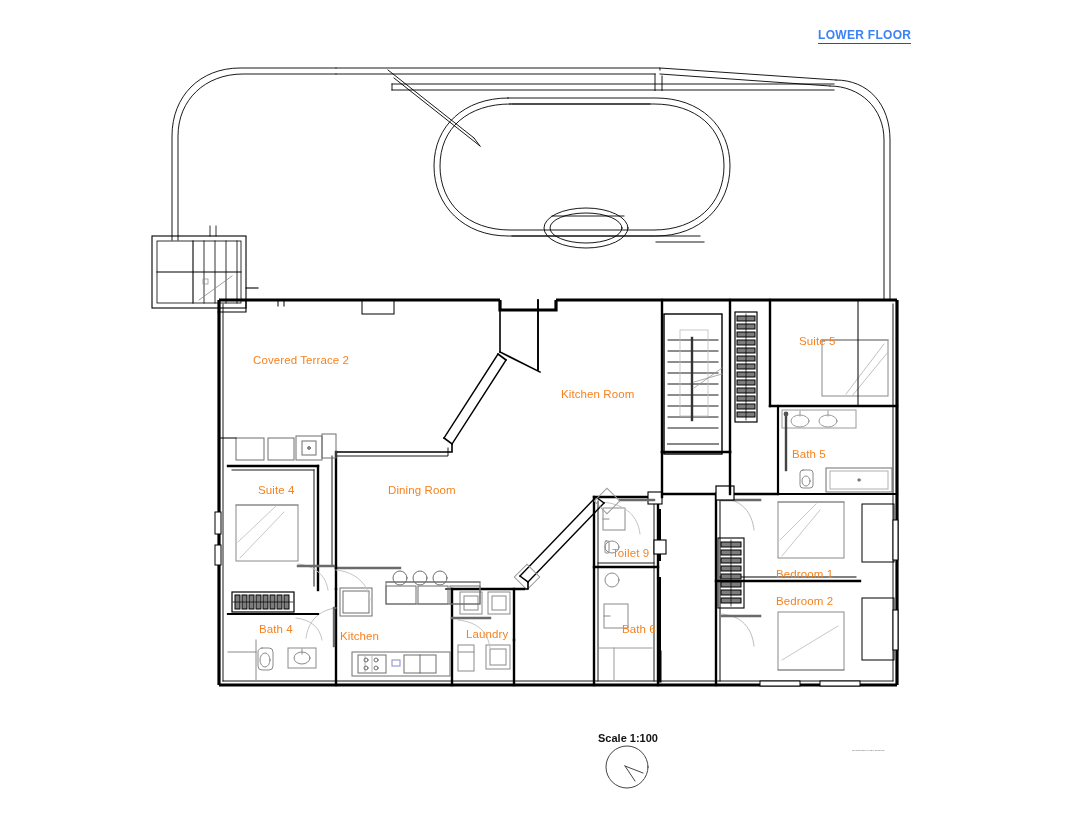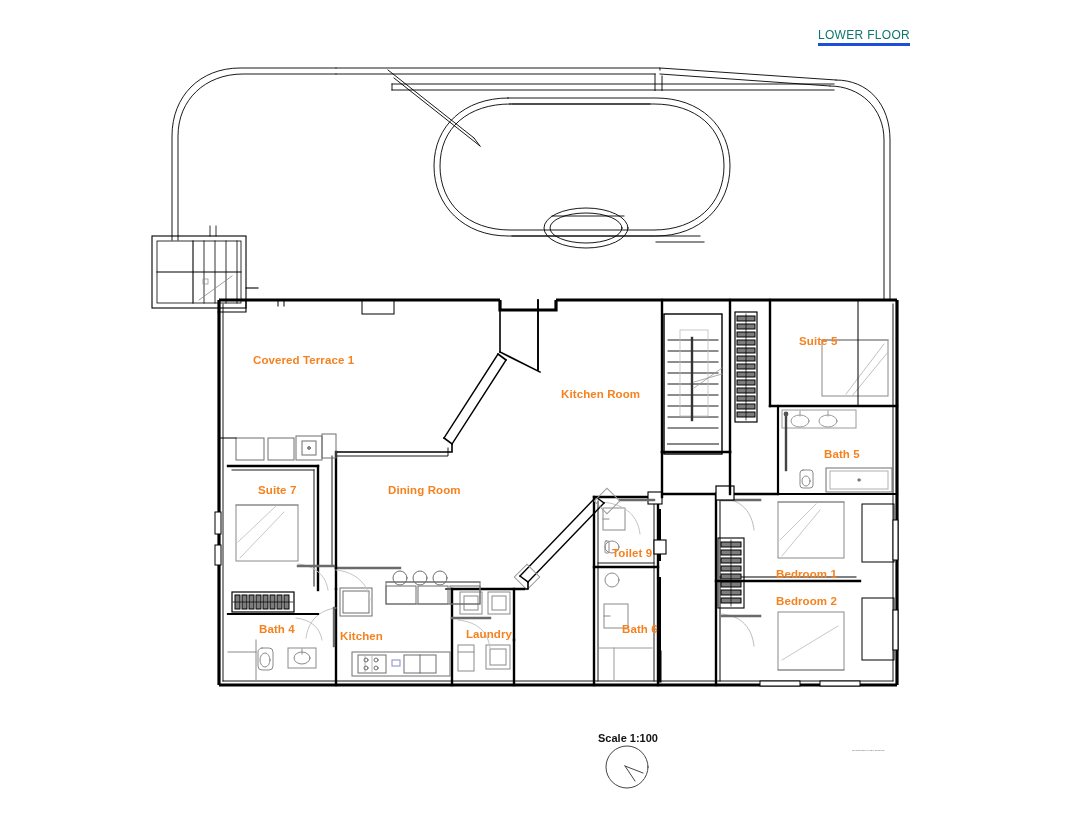--- a/index.html
+++ b/index.html
@@ -2,24 +2,24 @@
 <html><head>
 <meta charset="utf-8">
 <style>
   html,body{margin:0;padding:0;background:#ffffff;}
   body{width:1086px;height:838px;position:relative;overflow:hidden;
        font-family:"Liberation Sans",sans-serif;}
   #plan-root{position:absolute;inset:0;}
   svg#floorplan{position:absolute;left:0;top:0;width:1086px;height:838px;}
 
   .title-block{position:absolute;left:818px;top:25px;}
-  .title-text{font-size:12px;font-weight:400;color:#0f766e;letter-spacing:.3px;
-              border-bottom:3px solid #1d4ed8;padding-bottom:1px;display:inline-block;}
-
-  .room-label{position:absolute;font-size:11.5px;font-weight:bold;color:#F5821F;
+  .title-text{font-size:12px;font-weight:700;color:#3b82f6;letter-spacing:.3px;
+              border-bottom:1px solid #1d4ed8;padding-bottom:1px;display:inline-block;}
+
+  .room-label{position:absolute;font-size:11.5px;font-weight:normal;color:#F5821F;
               white-space:nowrap;letter-spacing:.1px;}
 
   .scale-block{position:absolute;left:598px;top:728px;}
   .scale-text{font-size:11px;font-weight:bold;color:#111;}
   .micro-credit{position:absolute;left:852px;top:749px;font-size:2.4px;
                 color:#555;letter-spacing:.2px;white-space:nowrap;}
 </style>
 </head>
 <body>
 
@@ -451,31 +451,31 @@
         <path d="M-2 -1 L8 14"></path>
       </g>
     </g>
   </svg>
 
   <div class="title-block">
     <span class="title-text">LOWER FLOOR</span>
   </div>
 
   <div id="room-labels">
-      <div class="room-label" style="left: 253px; top: 354px; color: rgb(245, 130, 31);">Covered Terrace 1</div>
+      <div class="room-label" style="left: 253px; top: 354px; color: rgb(245, 130, 31);">Covered Terrace 2</div>
       <div class="room-label" style="left: 561px; top: 388px; color: rgb(245, 130, 31);">Kitchen Room</div>
       <div class="room-label" style="left: 388px; top: 484px; color: rgb(245, 130, 31);">Dining Room</div>
-      <div class="room-label" style="left: 258px; top: 484px; color: rgb(245, 130, 31);">Suite 7</div>
+      <div class="room-label" style="left: 258px; top: 484px; color: rgb(245, 130, 31);">Suite 4</div>
       <div class="room-label" style="left: 259px; top: 623px; color: rgb(245, 130, 31);">Bath 4</div>
       <div class="room-label" style="left: 340px; top: 630px; color: rgb(245, 130, 31);">Kitchen</div>
       <div class="room-label" style="left: 466px; top: 628px; color: rgb(245, 130, 31);">Laundry</div>
       <div class="room-label" style="left: 612px; top: 547px; color: rgb(245, 130, 31);">Toilet 9</div>
       <div class="room-label" style="left: 622px; top: 623px; color: rgb(245, 130, 31);">Bath 6</div>
       <div class="room-label" style="left: 799px; top: 335px; color: rgb(245, 130, 31);">Suite 5</div>
-      <div class="room-label" style="left: 824px; top: 448px; color: rgb(245, 130, 31); text-align: center;">Bath 5</div>
+      <div class="room-label" style="left: 792px; top: 448px; color: rgb(245, 130, 31); text-align: center;">Bath 5</div>
       <div class="room-label" style="left: 776px; top: 568px; color: rgb(245, 130, 31);">Bedroom 1</div>
       <div class="room-label" style="left: 776px; top: 595px; color: rgb(245, 130, 31);">Bedroom 2</div>
     </div>
 
   <div class="scale-block">
     <span class="scale-text">Scale 1:100</span>
   </div>
 
   <div class="micro-credit">architectural plan drawing</div>
 

